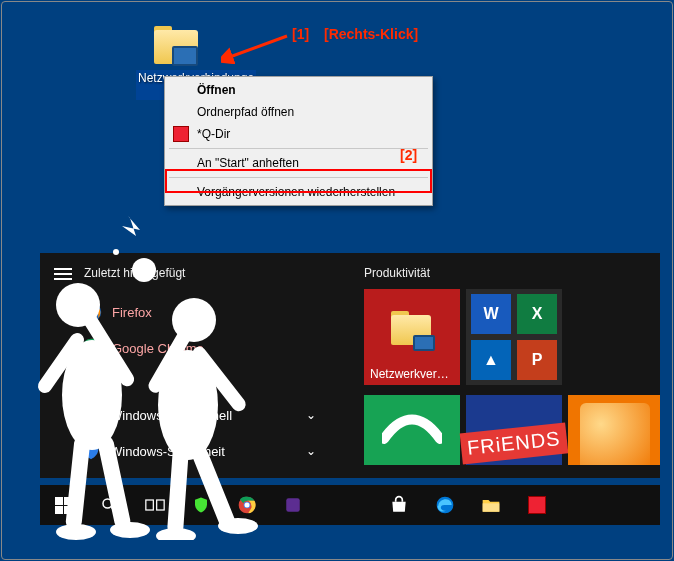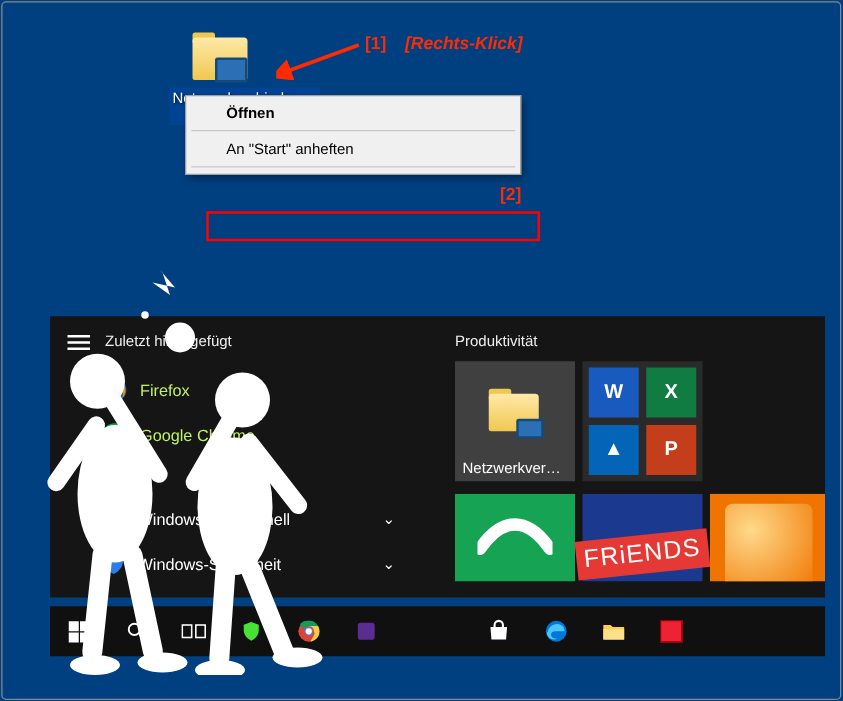--- a/index.html
+++ b/index.html
@@ -57,21 +57,21 @@
   .arrow1 {
     position: absolute; left: 221px; top: 30px;
   }
   .arrow3 {
     position: absolute; left: 295px; top: 296px;
   }
 
   
   .context-menu {
     position: absolute;
-    left: 148px; top: 76px;
+    left: 164px; top: 76px;
     width: 269px;
     background: #f0f0f0;
     border: 1px solid #a0a0a0;
     box-shadow: 2px 3px 6px rgba(0,0,0,.4);
     padding: 2px;
   }
   .cm-item {
     display: flex;
     align-items: center;
     height: 22px;
@@ -123,21 +123,21 @@
   .label-recent { left: 44px; top: 13px; }
   .label-prod   { left: 324px; top: 13px; }
 
   .app-list {
     position: absolute; left: 40px; top: 42px;
     display: flex; flex-direction: column; gap: 2px;
   }
   .app-row {
     display: flex; align-items: center; gap: 8px;
     height: 34px; padding: 0 8px 0 0;
-    color: #bef264; font-size: 13px;
+    color: #fca5a5; font-size: 13px;
     cursor: pointer;
   }
   .app-row .ai { width: 24px; height: 24px; display:flex;align-items:center;justify-content:center;}
 
   .folding {
     position: absolute; left: 40px; bottom: 10px;
     display: flex; flex-direction: column; gap: 2px; width: 250px;
   }
   .fold-row {
     display: flex; align-items: center; gap: 8px;
@@ -158,21 +158,21 @@
     width: 96px; height: 96px;
     position: relative;
     color: #fff; font-size: 12px;
     cursor: pointer;
     overflow: hidden;
   }
   .tile .caption {
     position: absolute; left: 6px; bottom: 4px; right: 6px;
     white-space: nowrap; overflow: hidden; text-overflow: ellipsis;
   }
-  .tile-blue { background:#404040; }
+  .tile-blue { background:#b91c1c; }
   .tile-dark { background:#2a2a2a; }
   .tile .tcenter{position:absolute;left:50%;top:44%;transform:translate(-50%,-50%);}
   .mini-grid { display:grid; grid-template-columns:40px 40px; grid-template-rows:40px 40px; gap:6px; position:absolute;left:5px;top:5px;}
   .mini{width:40px;height:40px;display:flex;align-items:center;justify-content:center;font-weight:bold;font-size:16px;}
   .m-word{background:#185abd;color:#fff;}
   .m-xl{background:#107c41;color:#fff;}
   .m-one{background:#0364b8;color:#fff;}
   .m-pp{background:#c43e1c;color:#fff;}
   .check{width:40px;height:30px;}
 
@@ -232,31 +232,41 @@
 
 <svg class="arrow1" width="70" height="34">
   <defs>
       <marker id="ah1" markerWidth="8" markerHeight="8" refX="2" refY="3" orient="auto">
     <path d="M0,0 L6,3 L0,6 Z" fill="#ff2a00"></path>
       </marker>
     </defs>
   <line x1="66" y1="6" x2="6" y2="28" stroke="#ff2a00" stroke-width="3" marker-end="url(#ah1)"></line>
 </svg>
 <div class="anno" style="left:292px; top:26px;">[1]</div>
-<div class="anno" style="left:324px; top:26px;font-style:italic;">[Rechts-Klick]</div>
+<div class="anno" style="left:324px; top:26px;">[Rechts-Klick]</div>
 
 <div class="context-menu">
   <div class="cm-item bold">
     <span>Öffnen</span>
   </div>
+  <div class="cm-item">
+    <span>Ordnerpfad öffnen</span>
+  </div>
+  <div class="cm-item">
+    <span class="mi-icon qdir-ico"></span>
+    <span>*Q-Dir</span>
+  </div>
   <div class="cm-sep"></div>
   <div class="cm-item">
     <span>An "Start" anheften</span>
   </div>
   <div class="cm-sep"></div>
+  <div class="cm-item">
+    <span>Vorgängerversionen wiederherstellen</span>
+  </div>
 </div>
 
 <div class="cm-highlight"></div>
 <div class="anno" style="left:400px; top:147px;">[2]</div>
 
 <div class="anno" style="left:264px; top:288px;">[3]</div>
 <svg class="arrow3" width="48" height="32">
   <defs>
       <marker id="ah3" markerWidth="8" markerHeight="8" refX="6" refY="3" orient="auto">
     <path d="M0,0 L6,3 L0,6 Z" fill="#ff2a00"></path>

